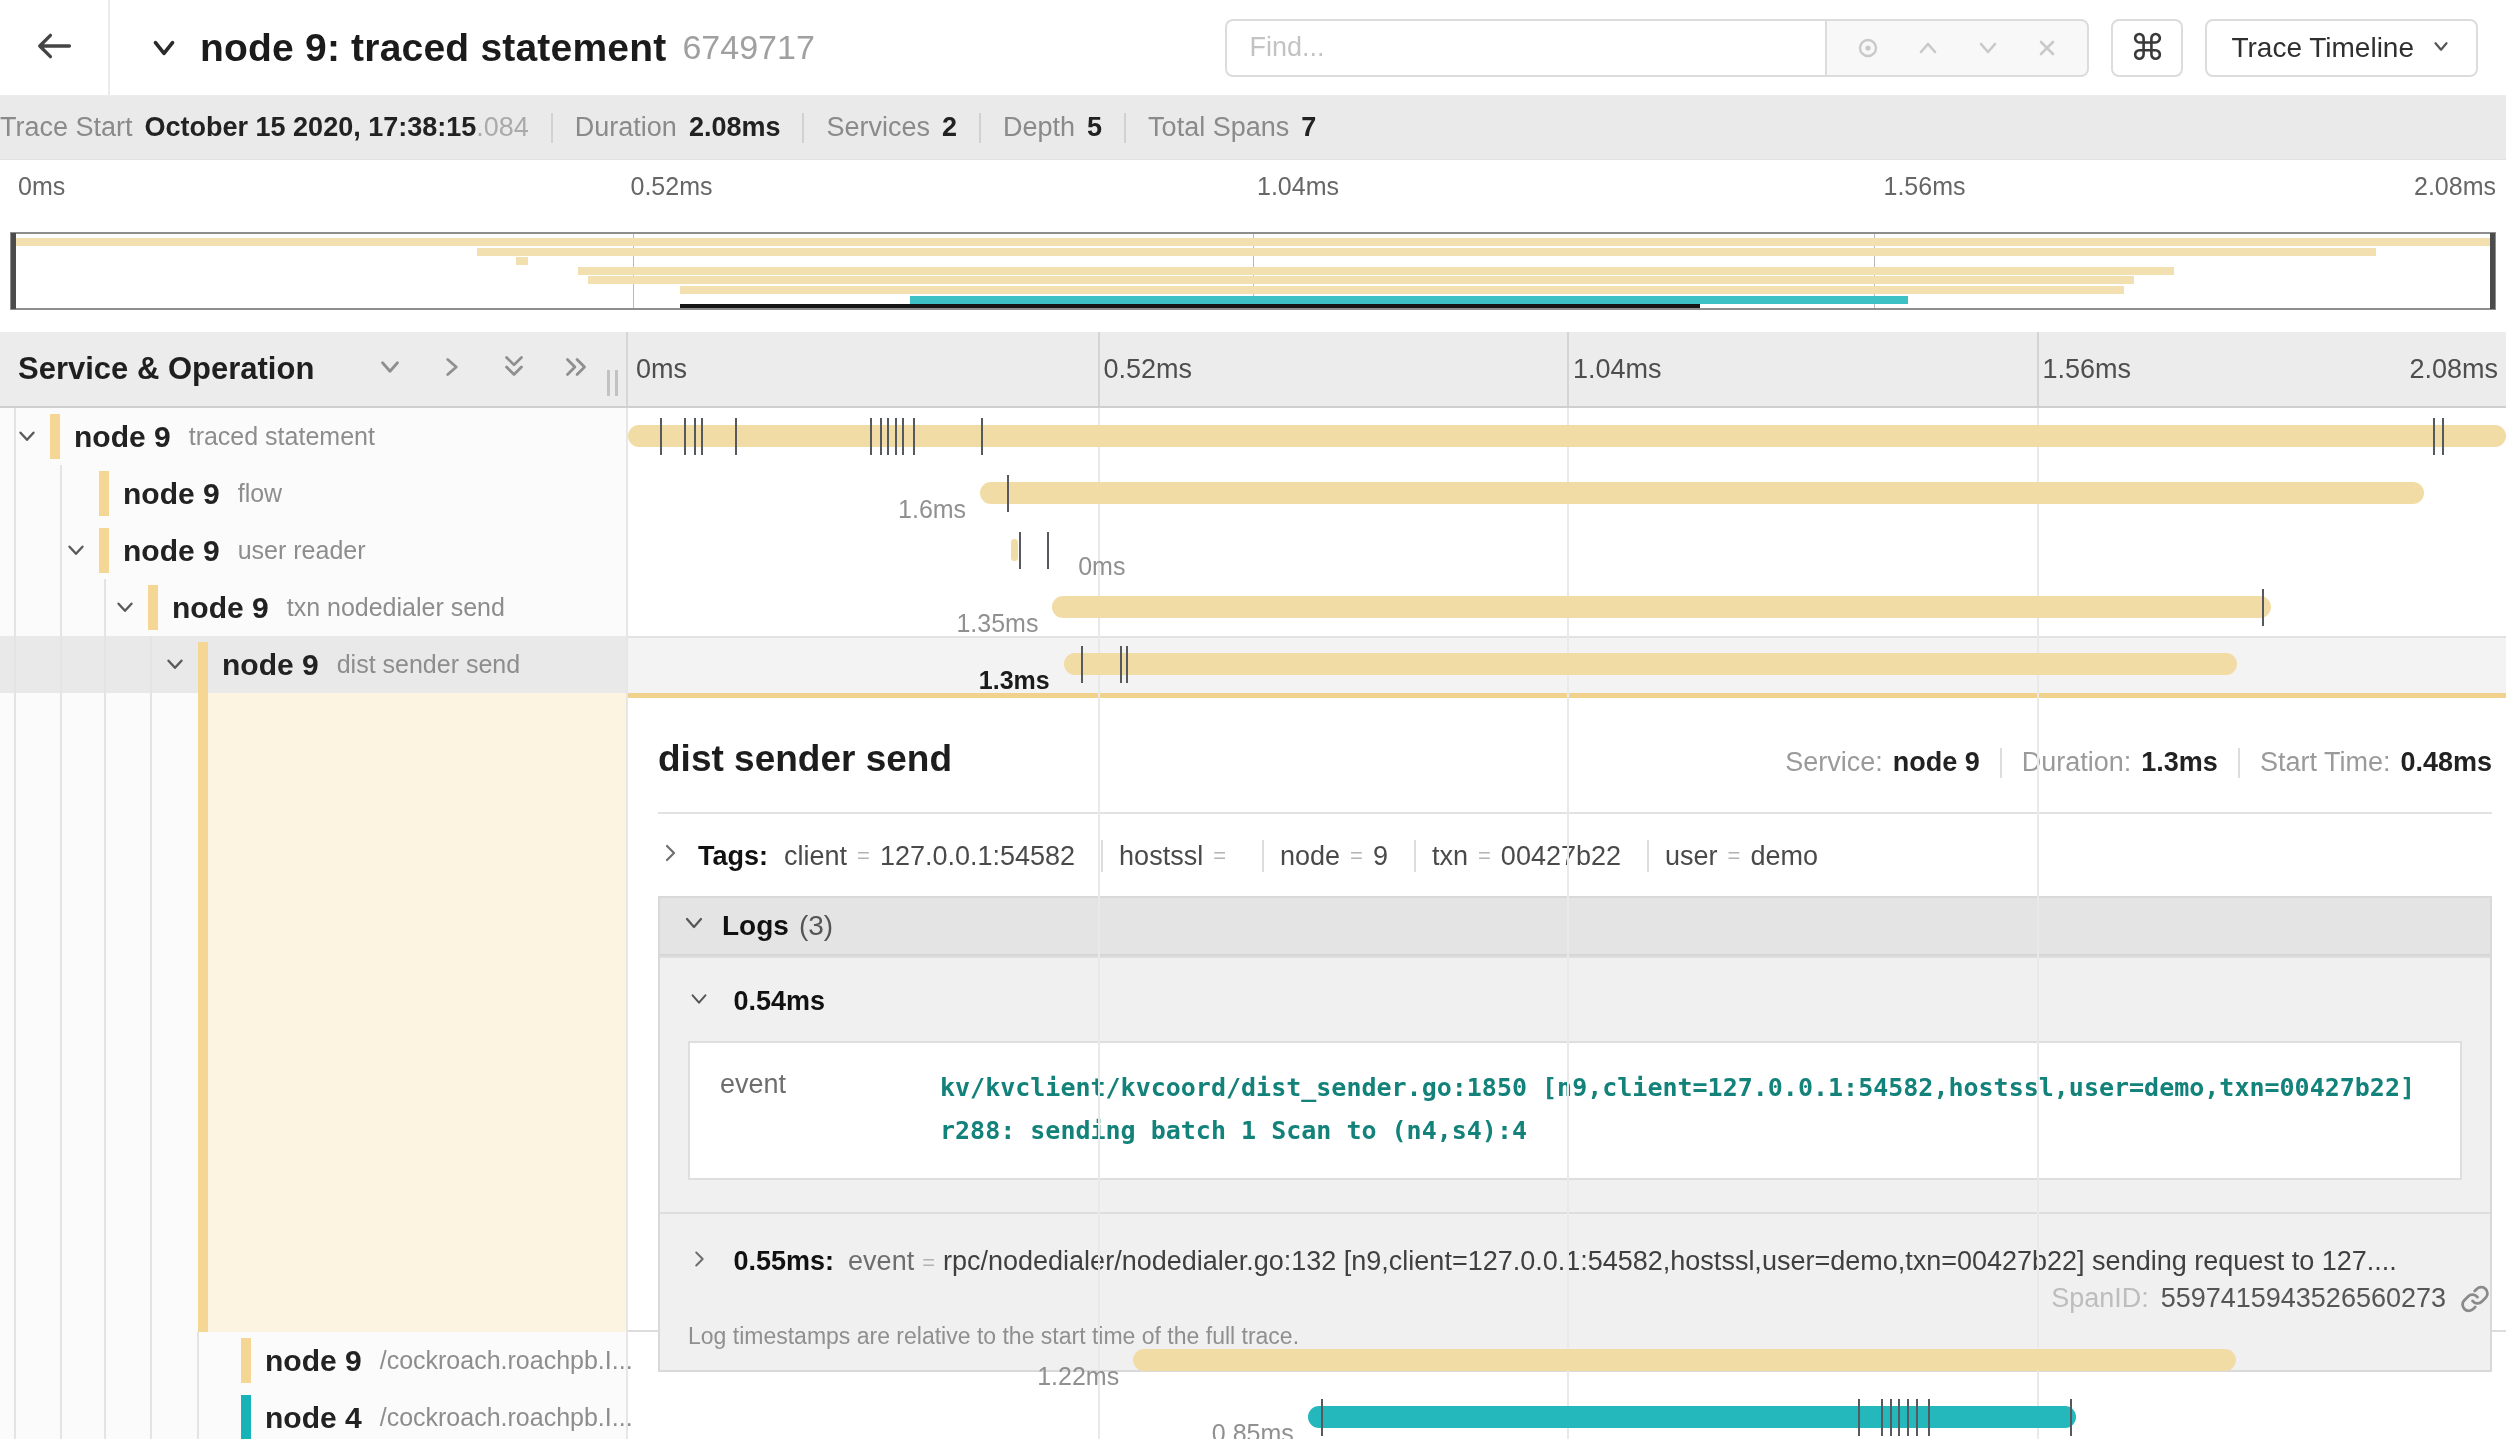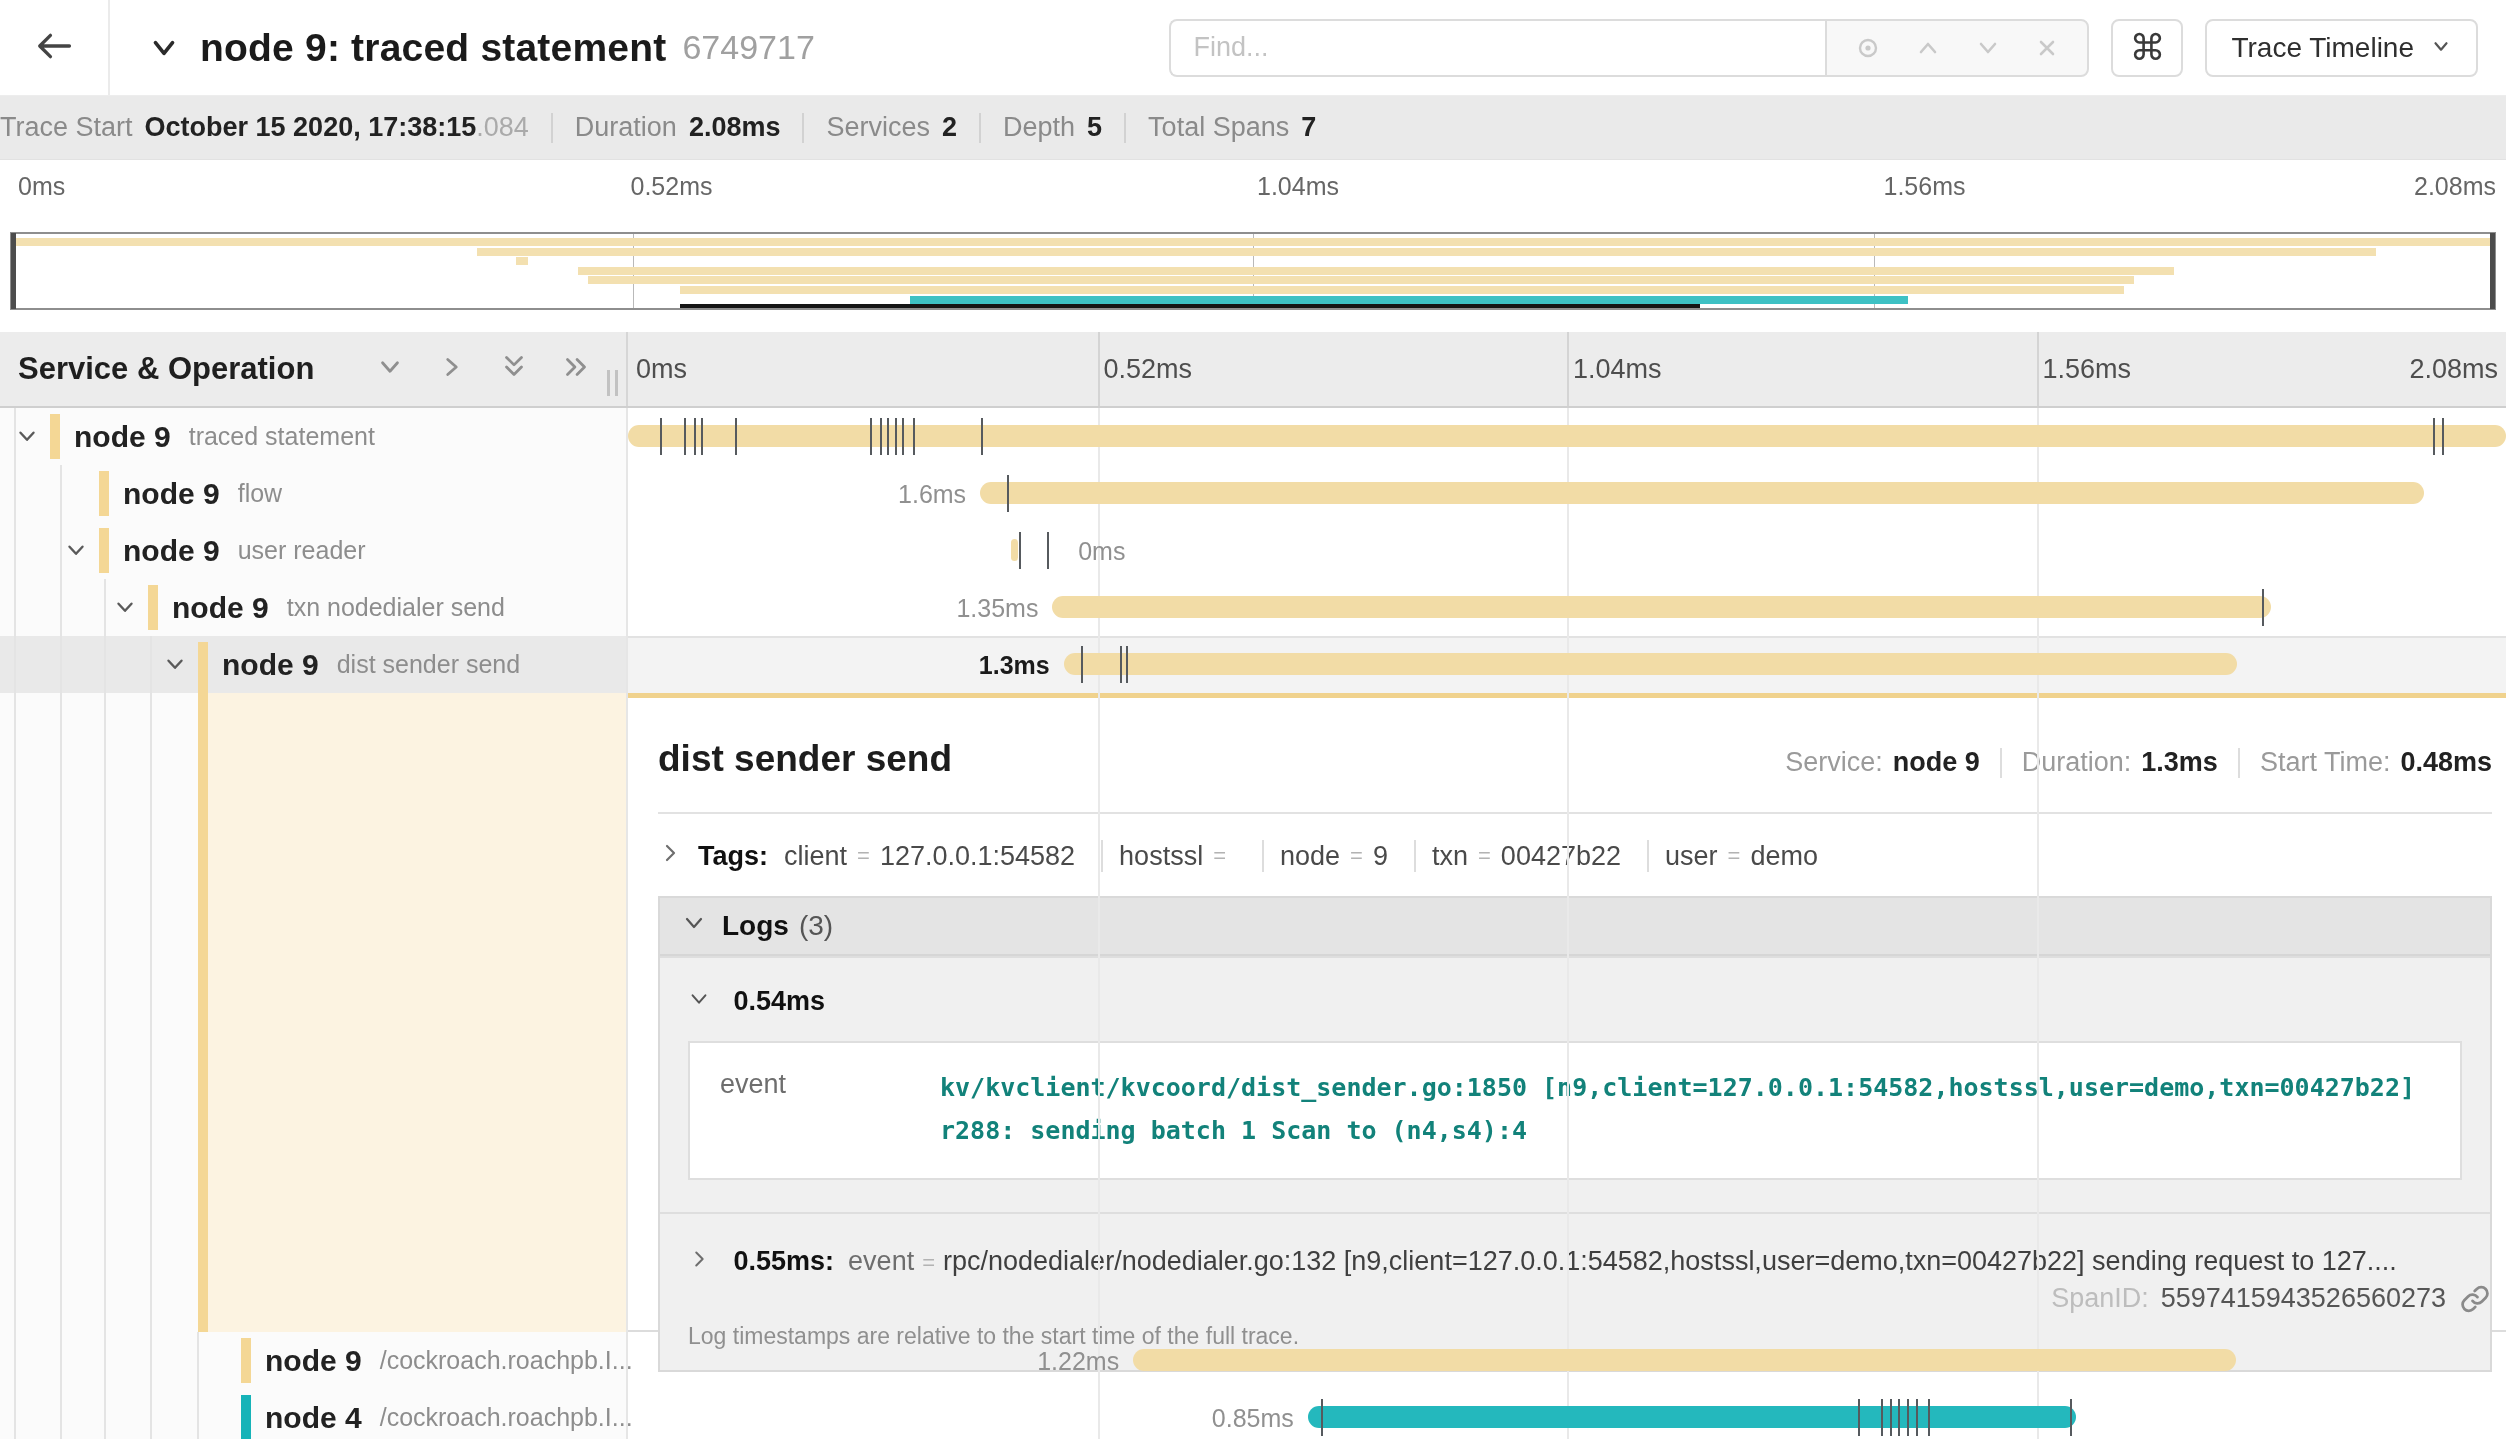--- a/index.html
+++ b/index.html
@@ -9,21 +9,21 @@
   
   .topbar { height:96px; display:flex; align-items:center; background:#fff; border-bottom:1px solid #ededed; }
   .back-btn { width:110px; height:100%; display:flex; align-items:center; justify-content:center;
     border-right:2px solid #ebebeb; cursor:pointer; }
   .title-wrap { display:flex; align-items:center; margin-left:38px; }
   .title-chevron { margin-right:20px; display:flex; }
   .page-title { font-size:39px; font-weight:700; color:#1b1b1b; letter-spacing:.2px; }
   .trace-id { font-size:34px; color:#a0a0a0; font-weight:400; margin-left:16px; }
   .topbar-right { margin-left:auto; display:flex; align-items:center; margin-right:28px; }
   .find-group { display:flex; height:58px; }
-  .find-input { width:656px; height:58px; border:2px solid #dcdcdc; border-right:none;
+  .find-input { width:600px; height:58px; border:2px solid #dcdcdc; border-right:none;
     border-radius:8px 0 0 8px; font-size:27px; padding:0 22px; color:#444; outline:none;
     font-family:"Liberation Sans",sans-serif; }
   .find-input::placeholder { color:#c3c3c3; }
   .find-tools { display:flex; align-items:center; gap:30px; padding:0 26px; background:#f8f8f8;
     border:2px solid #dcdcdc; border-radius:0 8px 8px 0; }
   .tool-ic { display:flex; cursor:default; }
   .kbd-btn { height:58px; min-width:72px; border:2px solid #dcdcdc; border-radius:8px; background:#fff;
     font-size:36px; color:#3a3a3a; display:flex; align-items:center; justify-content:center;
     margin-left:22px; cursor:pointer; }
   .view-btn { height:58px; border:2px solid #dcdcdc; border-radius:8px; background:#fff;
@@ -69,21 +69,21 @@
   .srow-right { flex:1; position:relative; }
   .srow.selected .srow-right { background:#f3f3f3; box-shadow:inset 0 2px 0 #e2e2e2; }
   .guide { position:absolute; top:0; bottom:0; width:2px; background:#e4e4e4; }
   .tree-chev { position:absolute; top:15px; display:flex; }
   .cbar { position:absolute; width:10px; top:6px; height:45px; }
   .tree-text { position:absolute; top:0; height:100%; display:flex; align-items:center; white-space:nowrap; }
   .svc { font-size:30px; font-weight:600; color:#222; }
   .op { font-size:25px; color:#8d8d8d; margin-left:18px; }
   .sbar { position:absolute; height:22px; top:17px; border-radius:11px; z-index:2; }
   .stick { position:absolute; width:2px; height:37px; top:10px; background:#565a5e; z-index:3; }
-  .slabel { position:absolute; top:15px; font-size:25px; color:#909090; white-space:nowrap; z-index:2; }
+  .slabel { position:absolute; top:30px; font-size:25px; color:#909090; white-space:nowrap; z-index:2; }
   .slabel.sel { color:#1b1b1b; font-weight:700; }
 
   
   .detail-row { display:flex; height:639px; }
   .detail-left { width:628px; flex:none; position:relative; background:#fbfbfb; border-right:2px solid #e6e6e6; }
   .cream { position:absolute; left:208px; right:0; top:0; bottom:0; background:#fcf3e1; }
   .cream-bar { position:absolute; left:198px; width:10px; top:0; bottom:0; }
   .detail-panel { flex:1; position:relative; background:#fff; border-top:5px solid #f0d28d;
     border-bottom:2px solid #dcdcdc; padding:0 30px; }
   .d-head { display:flex; align-items:baseline; margin-top:40px; }

